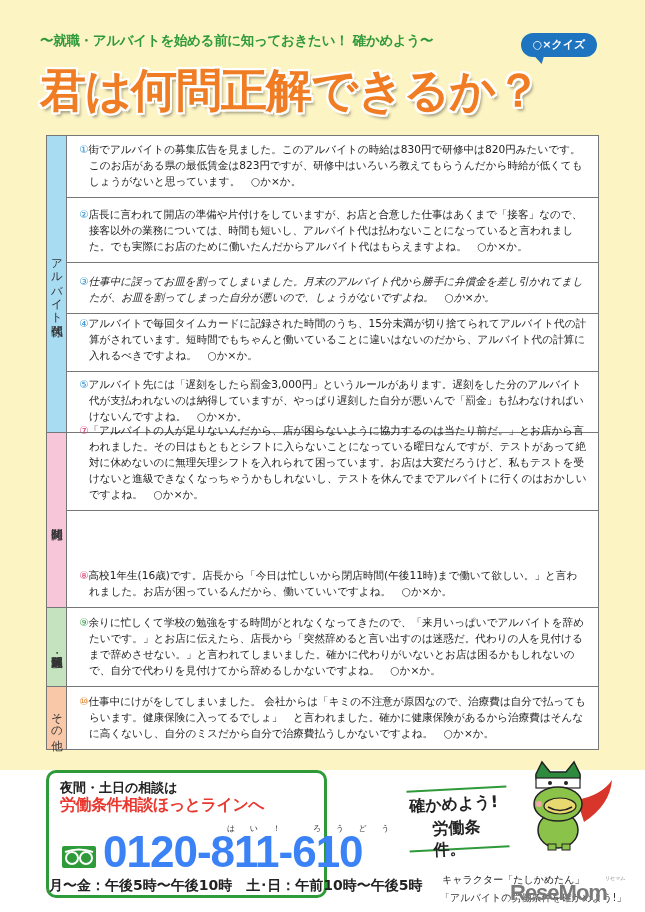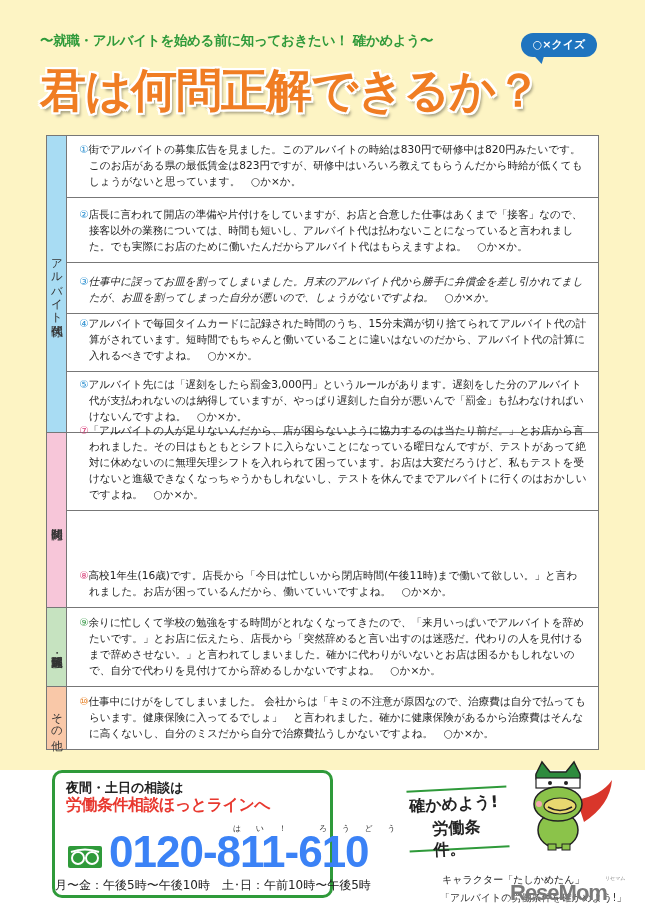--- a/index.html
+++ b/index.html
@@ -54,21 +54,21 @@
   .rows { flex: 1; display: flex; flex-direction: column; }
   .q {
     border-bottom: 1px solid #777; padding: 4px 10px 8px 12px;
     font-size: 10.6px; line-height: 16px; color: #222;
     display: flex; align-items: flex-end;
   }
   .q:last-child { border-bottom: none; }
   .q p { text-indent: -10px; padding-left: 10px; }
   .num { font-weight: normal; }
   .help-box {
-    position: absolute; left: 52px; top: 770px; width: 281px; height: 128px;
+    position: absolute; left: 46px; top: 770px; width: 281px; height: 128px;
     border: 3px solid #2f9a3a; border-radius: 10px; background: #fff;
   }
   .help-small {
     position: absolute; left: 11px; top: 6px; font-size: 13px; font-weight: bold; color: #222;
   }
   .help-name {
     position: absolute; left: 11px; top: 22px; font-size: 16px; font-weight: bold; color: #e8382f;
     letter-spacing: -0.5px; white-space: nowrap;
   }
   .ruby {
@@ -78,21 +78,21 @@
     position: absolute; left: 13px; top: 73px; width: 34px; height: 22px;
     background: #2f9a3a; border-radius: 2px;
   }
   .phone {
     position: absolute; left: 54px; top: 55px; font-size: 44px; font-weight: bold;
     color: #3b82f6; letter-spacing: -1px; line-height: 48px; white-space: nowrap;
     font-family: "Liberation Sans", sans-serif;
   }
   .hours {
     position: absolute; left: 0; width: 100%; top: 104px; text-align: center;
-    font-size: 12px; font-weight: normal; color: #222; white-space: nowrap;
+    font-size: 14px; font-weight: bold; color: #222; white-space: nowrap;
   }
   .slogan {
     position: absolute; left: 408px; top: 788px; width: 100px; height: 62px;
     border-top: 2px solid #2f9a3a; border-bottom: 2px solid #2f9a3a;
     transform: rotate(-3deg);
   }
   .slogan .l1 { position: absolute; left: 2px; top: 4px; font-size: 16px; font-weight: bold; color: #222; }
   .slogan .l2 { position: absolute; left: 24px; top: 28px; font-size: 16px; font-weight: bold; color: #222; }
   .mascot { position: absolute; left: 522px; top: 760px; width: 92px; height: 92px; }
   .char-caption {

